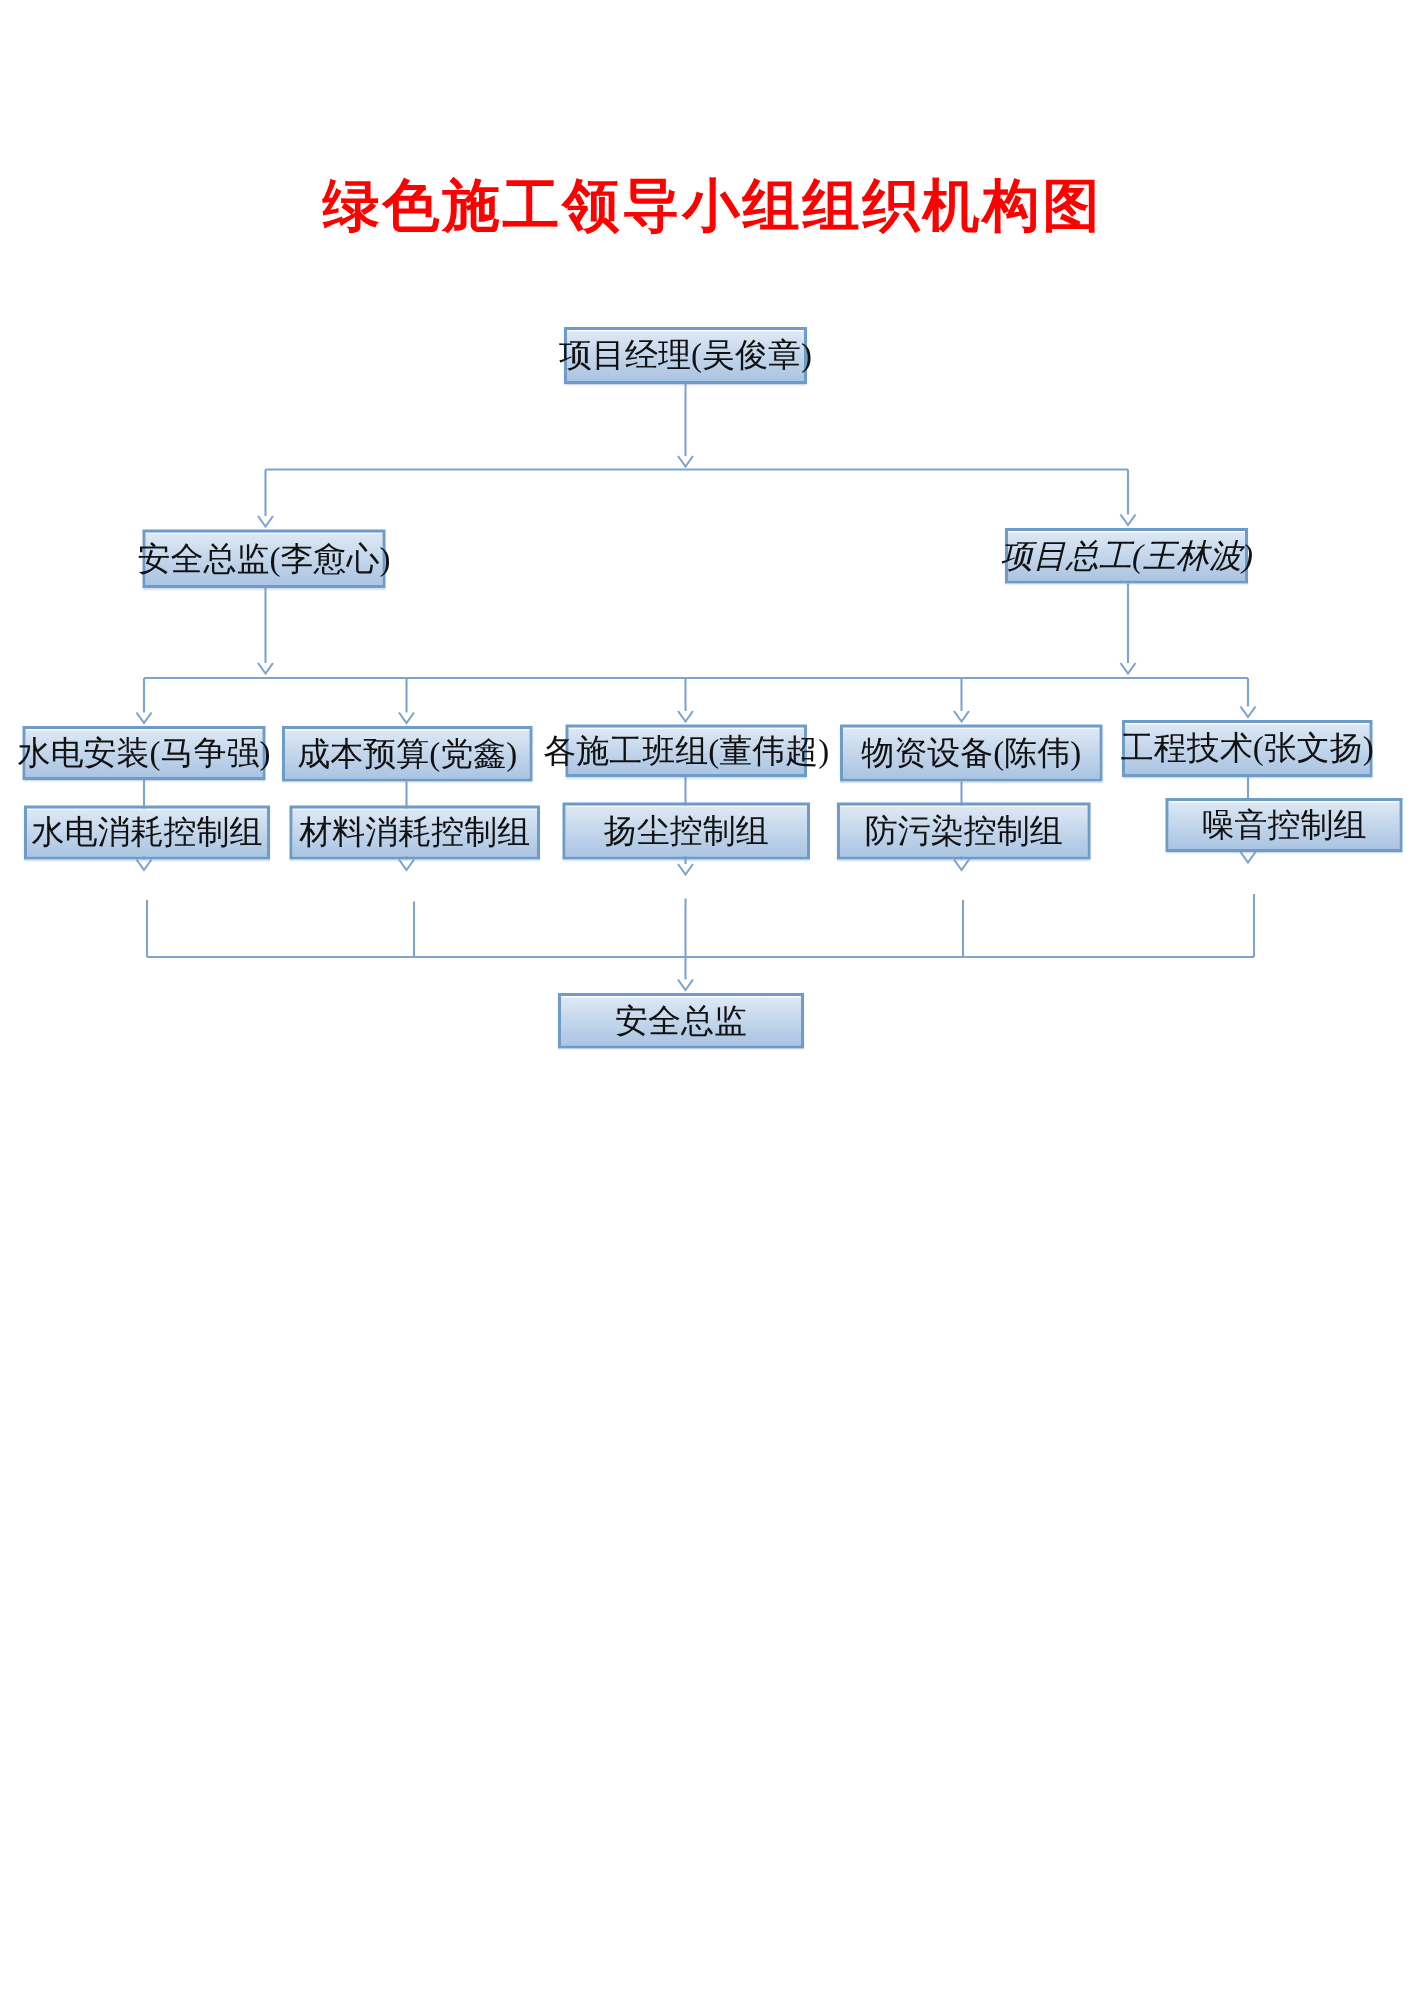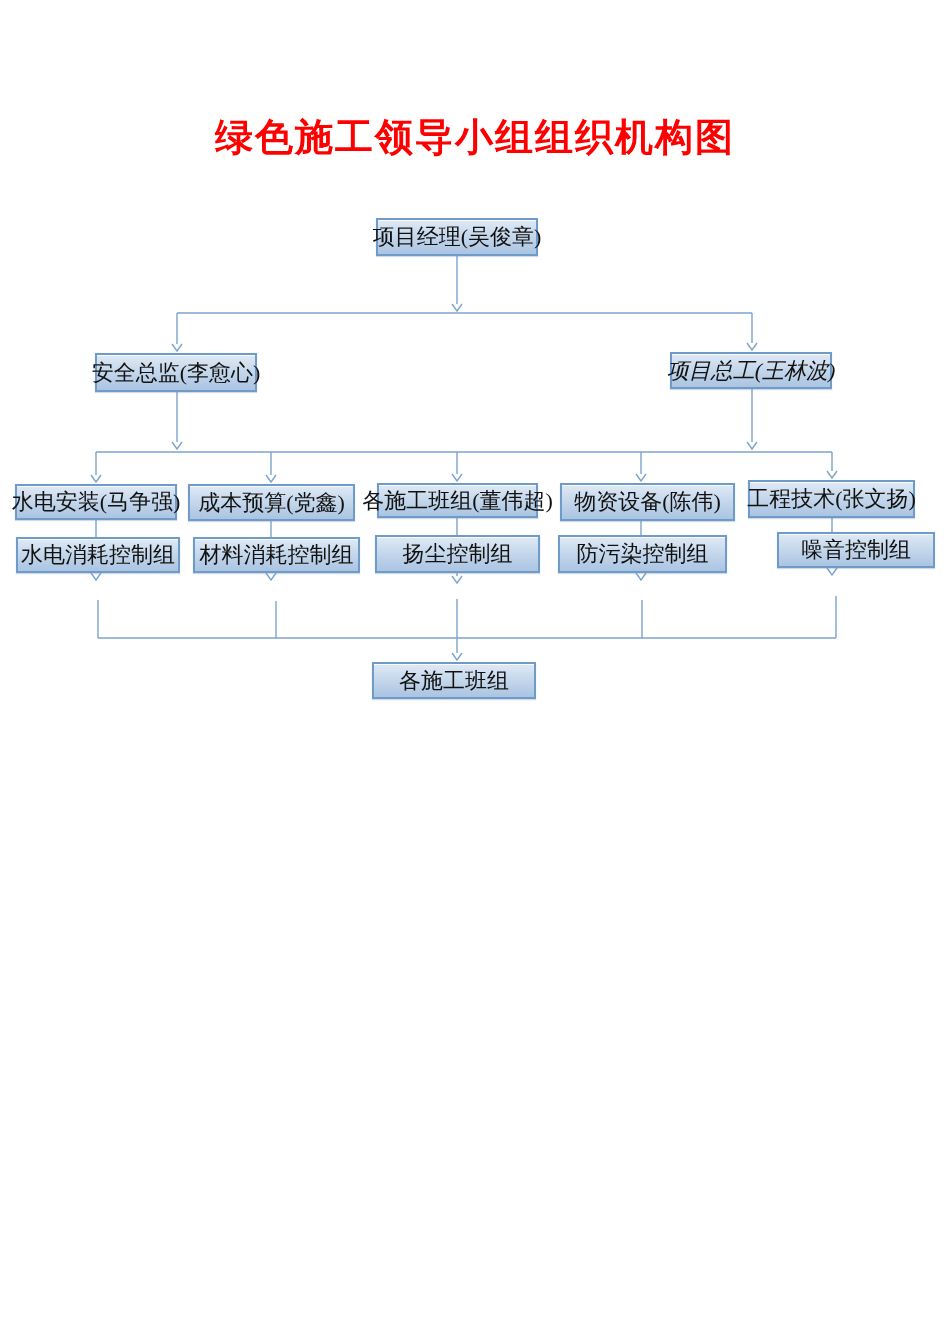--- a/index.html
+++ b/index.html
@@ -113,16 +113,16 @@
     <div class="node" id="n-l3a">水电安装(马争强)</div>
     <div class="node" id="n-l3b">成本预算(党鑫)</div>
     <div class="node" id="n-l3c">各施工班组(董伟超)</div>
     <div class="node" id="n-l3d">物资设备(陈伟)</div>
     <div class="node" id="n-l3e">工程技术(张文扬)</div>
     <div class="node" id="n-l4a">水电消耗控制组</div>
     <div class="node" id="n-l4b">材料消耗控制组</div>
     <div class="node" id="n-l4c">扬尘控制组</div>
     <div class="node" id="n-l4d">防污染控制组</div>
     <div class="node" id="n-l4e">噪音控制组</div>
-    <div class="node" id="n-bottom">各施工班组</div>
+    <div class="node" id="n-bottom">安全总监</div>
   </div>
 
 </div>
 
 </body></html>

